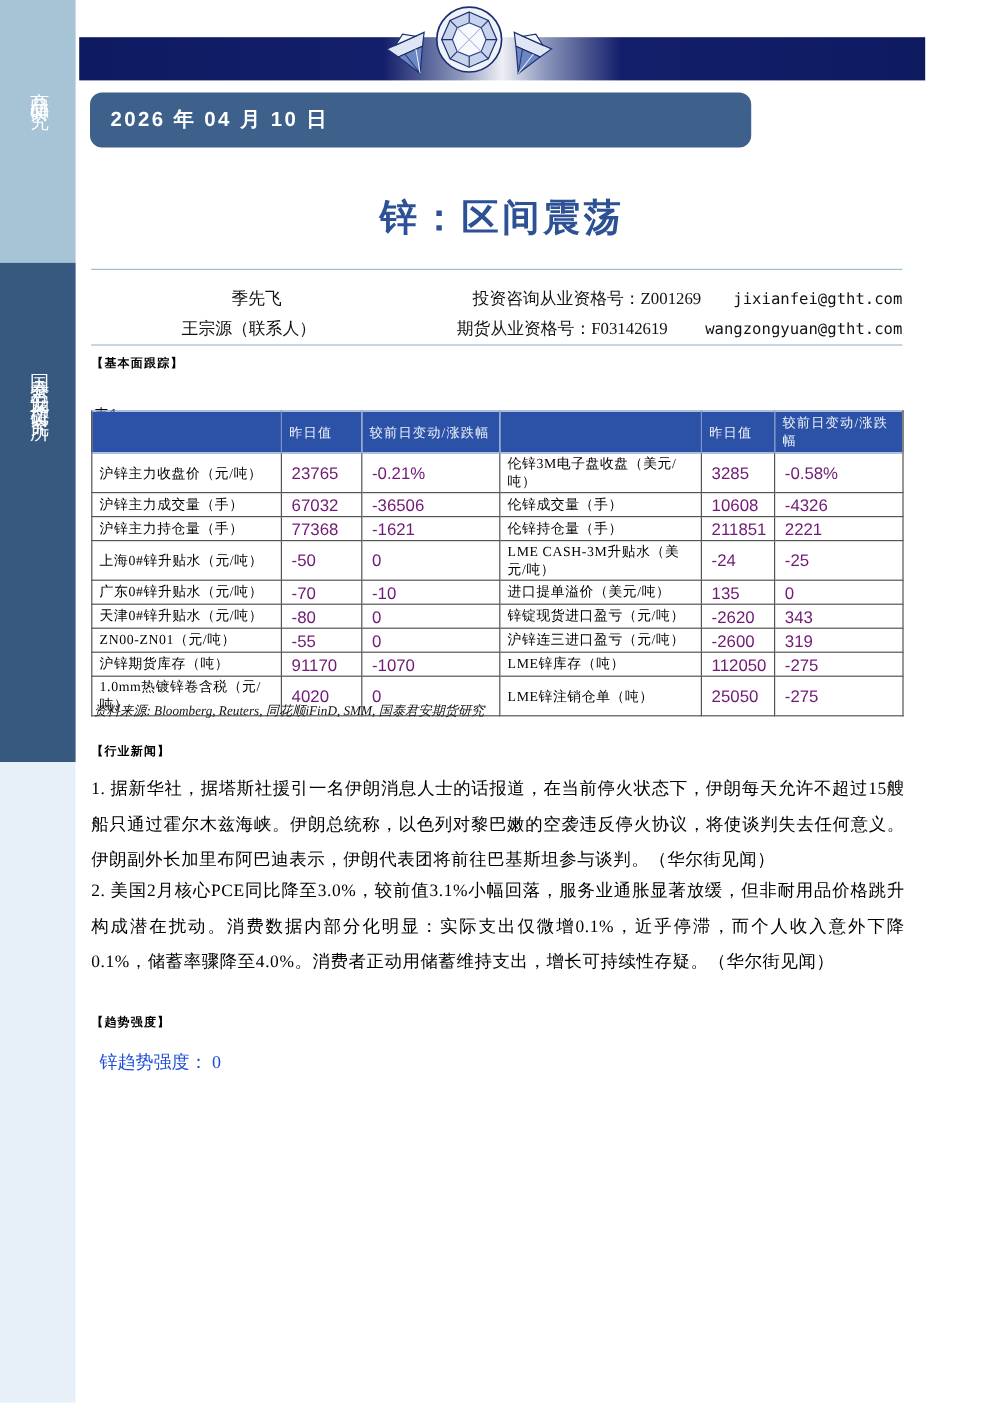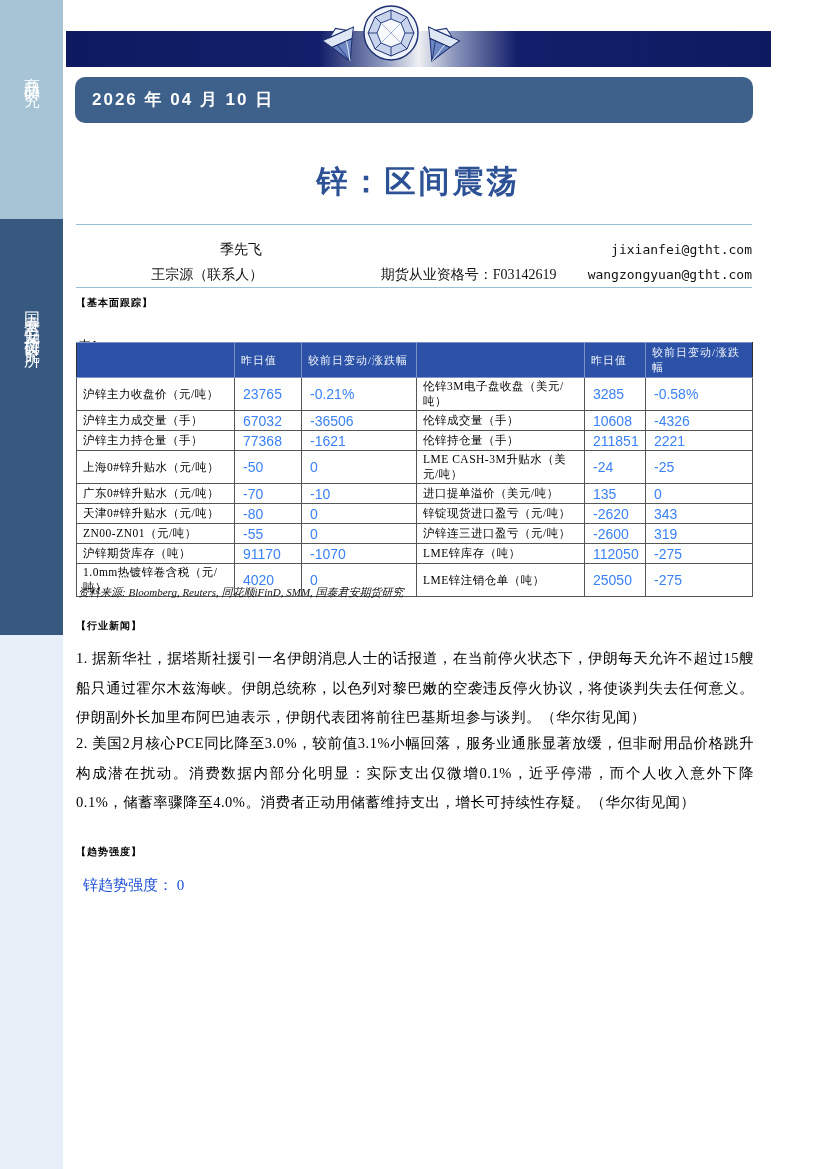--- a/index.html
+++ b/index.html
@@ -27,21 +27,21 @@
     font-family:"Liberation Serif","DejaVu Serif",serif;}
   .sb-top .vtext{padding-top:64px;}
   .sb-mid .vtext{padding-top:80px;}
 
   
   .band{position:absolute;left:66px;top:31px;width:705px;height:36px;
     background:linear-gradient(to right,#0e1a60 0%,#131f6a 36%,#8d97bd 45%,#eef0f4 50%,#8d97bd 55%,#131f6a 64%,#0e1a60 100%);}
   .logo{position:absolute;left:315px;top:1px;width:152px;height:66px;}
 
   
-  .date-banner{position:absolute;left:75px;top:77px;width:678px;height:46px;
+  .date-banner{position:absolute;left:75px;top:77px;width:551px;height:46px;
     background:var(--date-banner-bg);border-radius:10px;color:#fff;
     font-weight:bold;font-size:17px;line-height:46px;padding-left:17px;
     letter-spacing:2px;font-family:"Liberation Sans","DejaVu Sans",sans-serif;}
 
   
   .title{position:absolute;left:66px;top:161px;width:705px;text-align:center;
     font-size:31px;font-weight:bold;color:var(--title-color);letter-spacing:3px;}
 
   .rule{position:absolute;left:76px;width:676px;height:0;border-top:1px solid var(--separator-color);}
   .rule1{top:224px;} .rule2{top:287px;}
@@ -64,21 +64,21 @@
     table-layout:fixed;border:1px solid #14532d;}
   .tbl th,.tbl td{border:1px solid #555;overflow:hidden;}
   .tbl thead th{background:var(--table-header-bg);color:#eef2fa;font-weight:normal;
     font-size:11px;text-align:left;padding:2px 6px;height:30px;vertical-align:middle;
     border-color:#7d93c6;letter-spacing:1px;}
   .tbl thead th:first-child{border-left-color:#303030;}
   .tbl thead th:last-child{border-right-color:#303030;}
   .tbl td{height:20px;padding:1px 6px;background:#fff;}
   .row-tall td{height:31px;}
   td.lbl{font-size:11.5px;color:#000;font-family:"Liberation Serif","DejaVu Serif",serif;letter-spacing:0.5px;}
-  td.val{font-size:14px;color:#3b82f6;font-family:"Liberation Sans","DejaVu Sans",sans-serif;padding-left:8px;}
+  td.val{font-size:14px;color:#701a75;font-family:"Liberation Sans","DejaVu Sans",sans-serif;padding-left:8px;}
 
   .source{position:absolute;left:78px;top:585px;font-size:11px;font-style:italic;color:#111;}
 
   
   .news{position:absolute;left:76px;width:678px;font-size:14.5px;line-height:29.5px;
     text-align:justify;color:#000;letter-spacing:0.5px;}
   .news1{top:644px;} .news2{top:729px;}
 
   .trend-line{position:absolute;left:83px;top:876px;font-size:15px;color:#1d4ed8;}
 </style>
@@ -137,20 +137,21 @@
     <span>2026 年 04 月 10 日</span>
   </div>
 
   <h1 class="title">锌：区间震荡</h1>
 
   <div class="rule rule1"></div>
 
   <div class="authors">
     <div class="author-row">
       <span class="a-name">季先飞</span>
+      <span class="a-cred">投资咨询从业资格号：Z001269</span>
       <span class="a-mail">jixianfei@gtht.com</span>
     </div>
     <div class="author-row">
       <span class="a-name">王宗源（联系人）</span>
       <span class="a-cred">期货从业资格号：F03142619</span>
       <span class="a-mail">wangzongyuan@gtht.com</span>
     </div>
   </div>
 
   <div class="rule rule2"></div>

